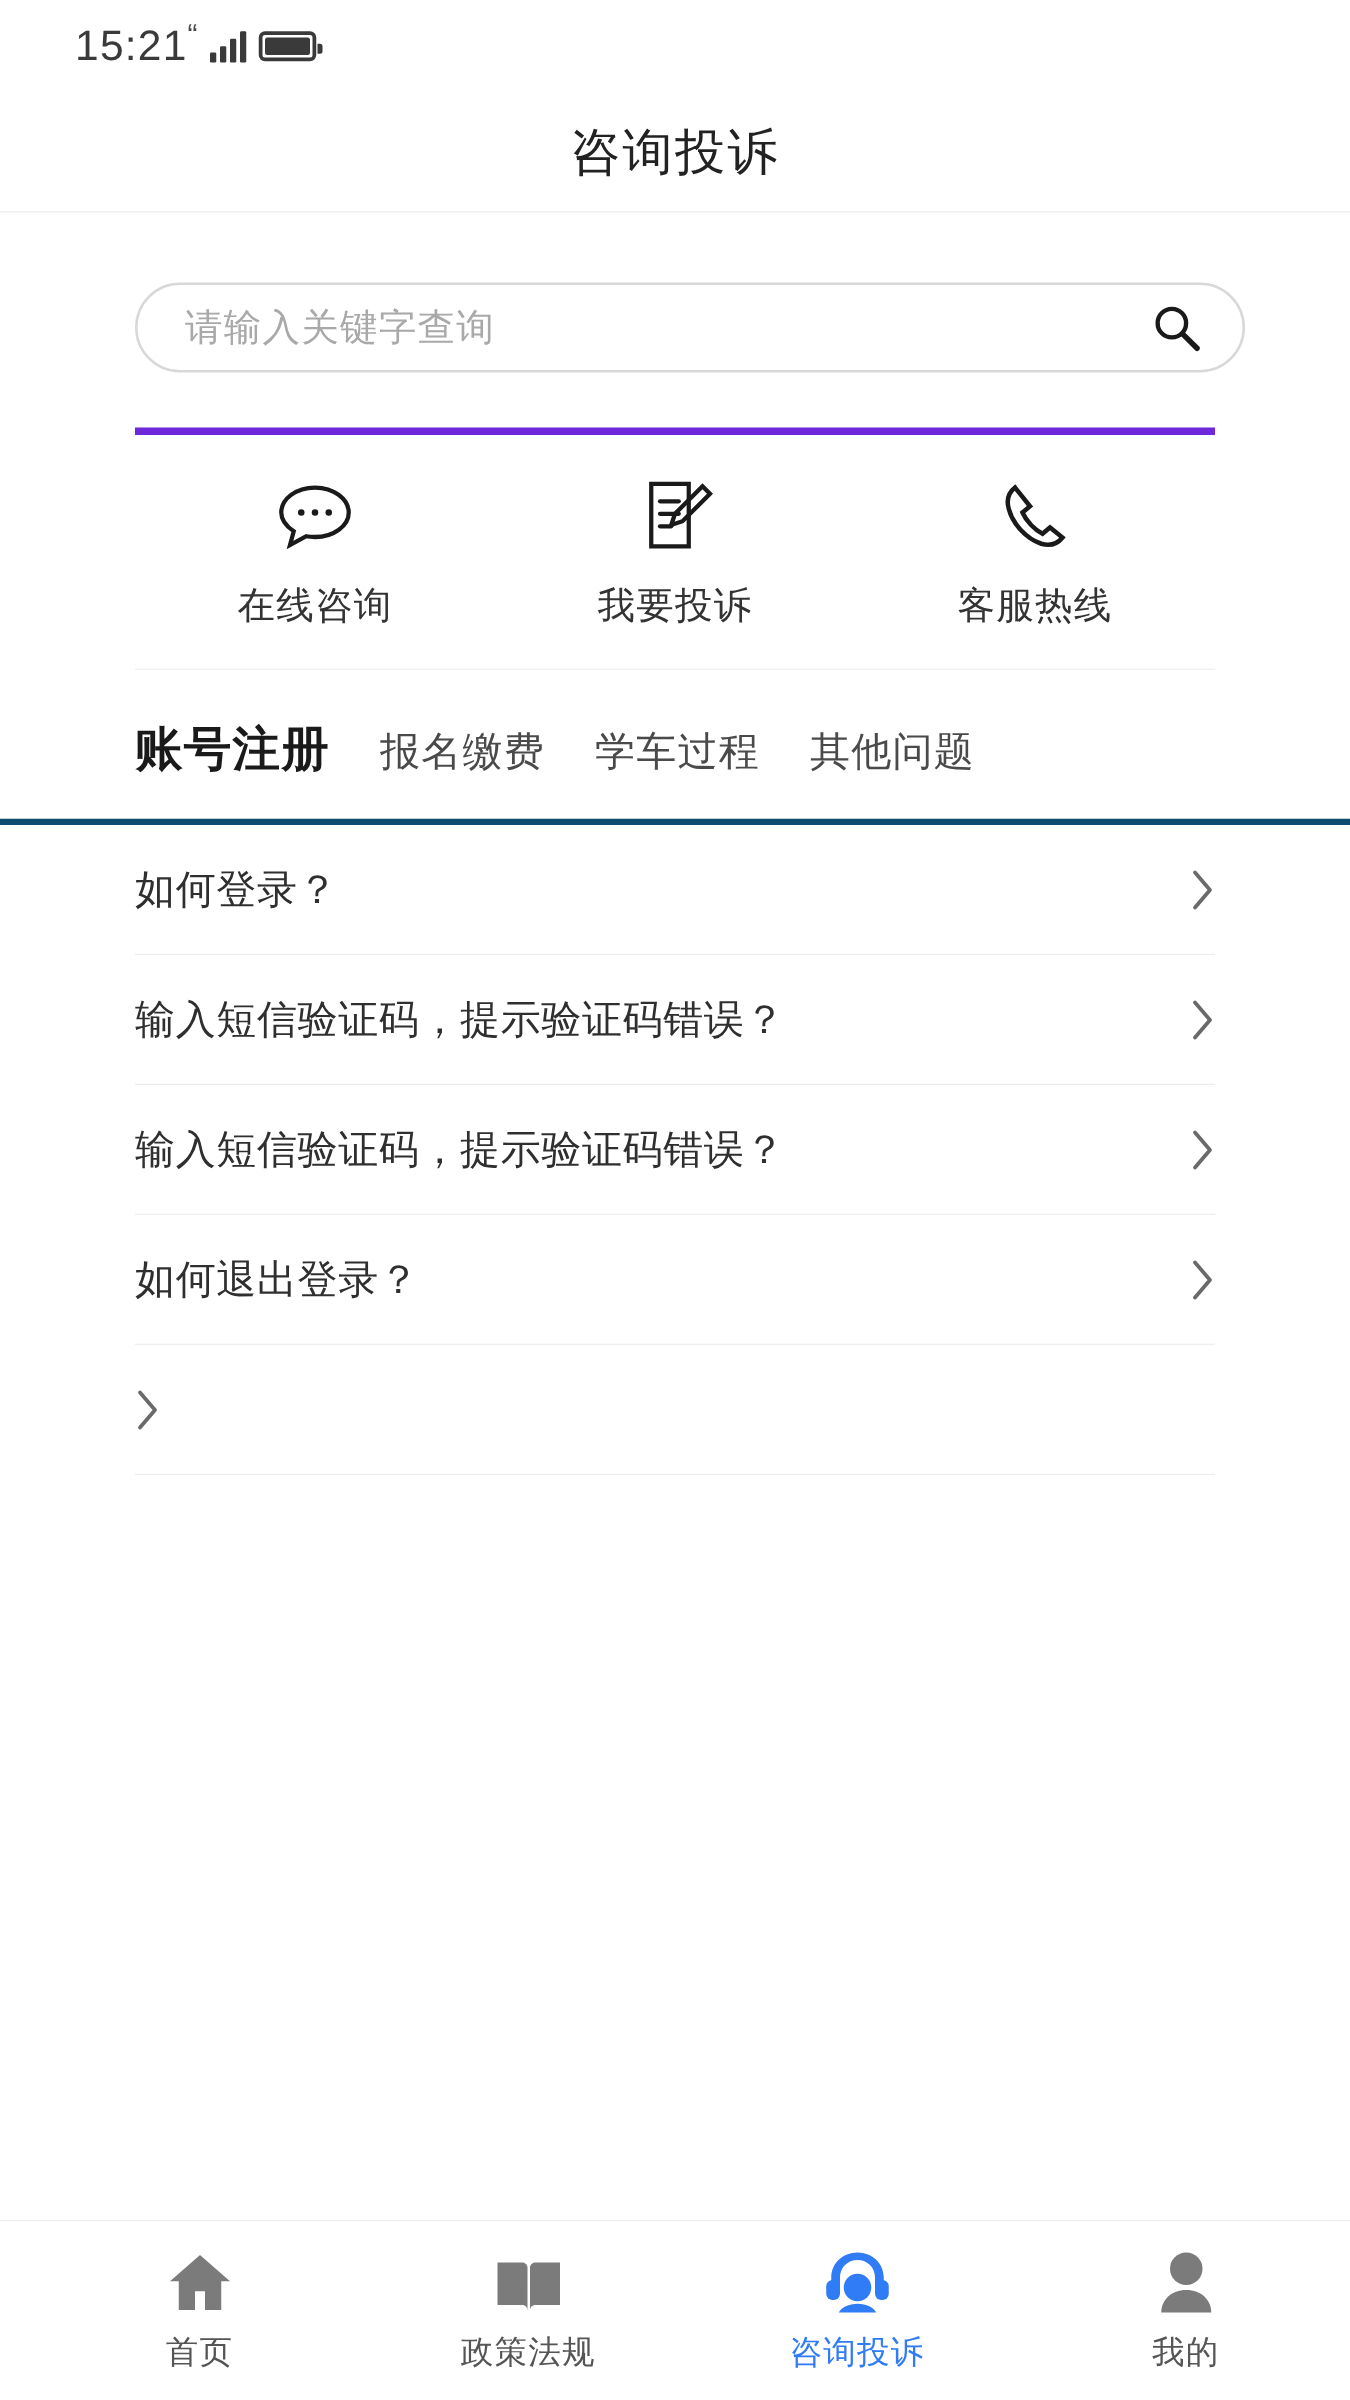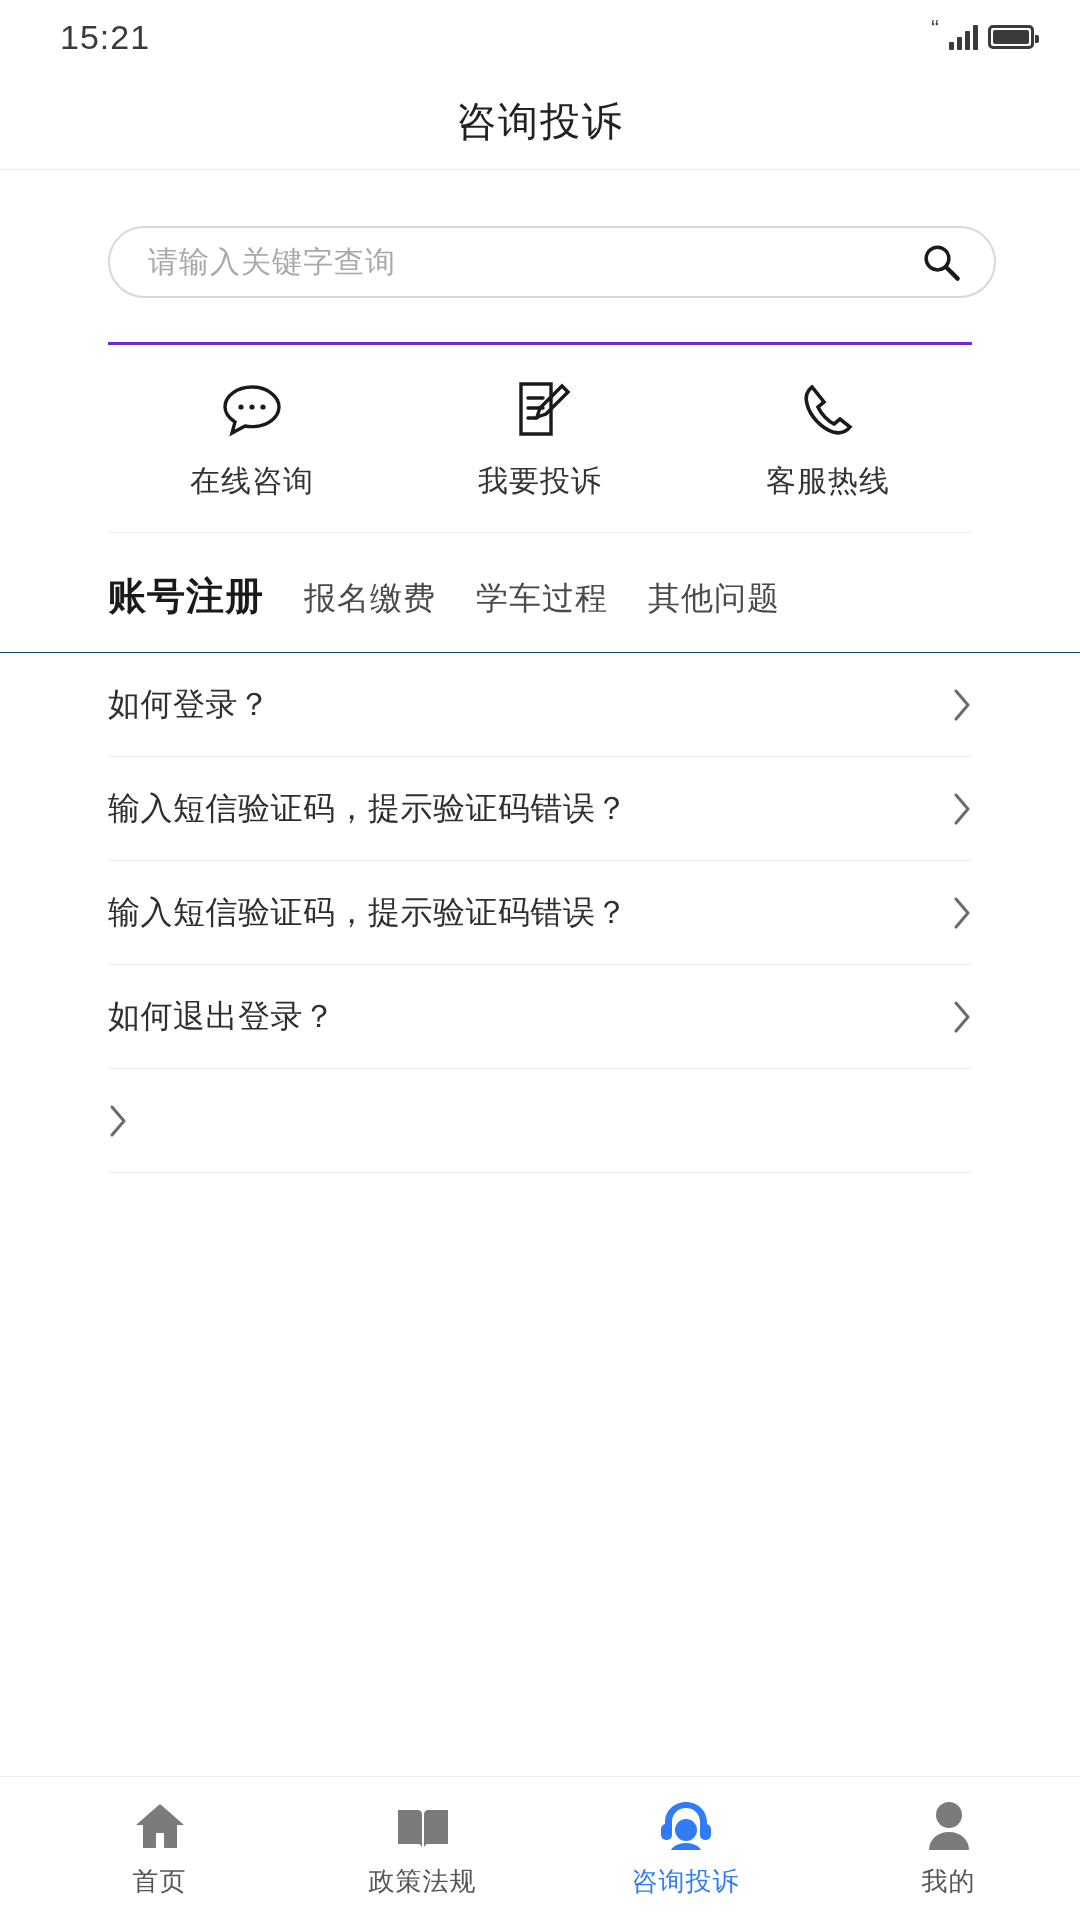--- a/index.html
+++ b/index.html
@@ -16,21 +16,20 @@
     background: #ffffff;
     display: flex;
     flex-direction: column;
   }
 
   
   .statusbar {
     height: 74px;
     display: flex;
     align-items: center;
-    justify-content: space-between;
     padding: 0 46px 0 60px;
     flex: 0 0 auto;
   }
   .status-time {
     font-size: 34px;
     letter-spacing: 1px;
     color: #3a3a3a;
     font-weight: 400;
   }
   .status-right {
@@ -111,21 +110,21 @@
   .search-placeholder {
     font-size: 30px;
     color: #a9a9a9;
     letter-spacing: 1px;
   }
   .search-icon { width: 42px; height: 42px; display: block; }
 
   
   .actions {
     display: flex;
-    border-top: 3px solid #6d28d9;
+    border-top: 6px solid #6d28d9;
     border-bottom: 1px solid #efefef;
     padding: 34px 0 30px 0;
     margin: 0 108px;
     flex: 0 0 auto;
   }
   .action {
     flex: 1;
     display: flex;
     flex-direction: column;
     align-items: center;
@@ -137,21 +136,21 @@
     color: #333;
     letter-spacing: 1px;
   }
 
   
   .tabs {
     display: flex;
     align-items: baseline;
     gap: 40px;
     padding: 38px 108px 26px 108px;
-    border-bottom: 1px solid #0c4a6e;
+    border-bottom: 5px solid #0c4a6e;
     flex: 0 0 auto;
   }
   .tab {
     font-size: 32px;
     color: #4a4a4a;
     letter-spacing: 1px;
     padding-bottom: 4px;
   }
   .tab.active {
     font-size: 38px;

